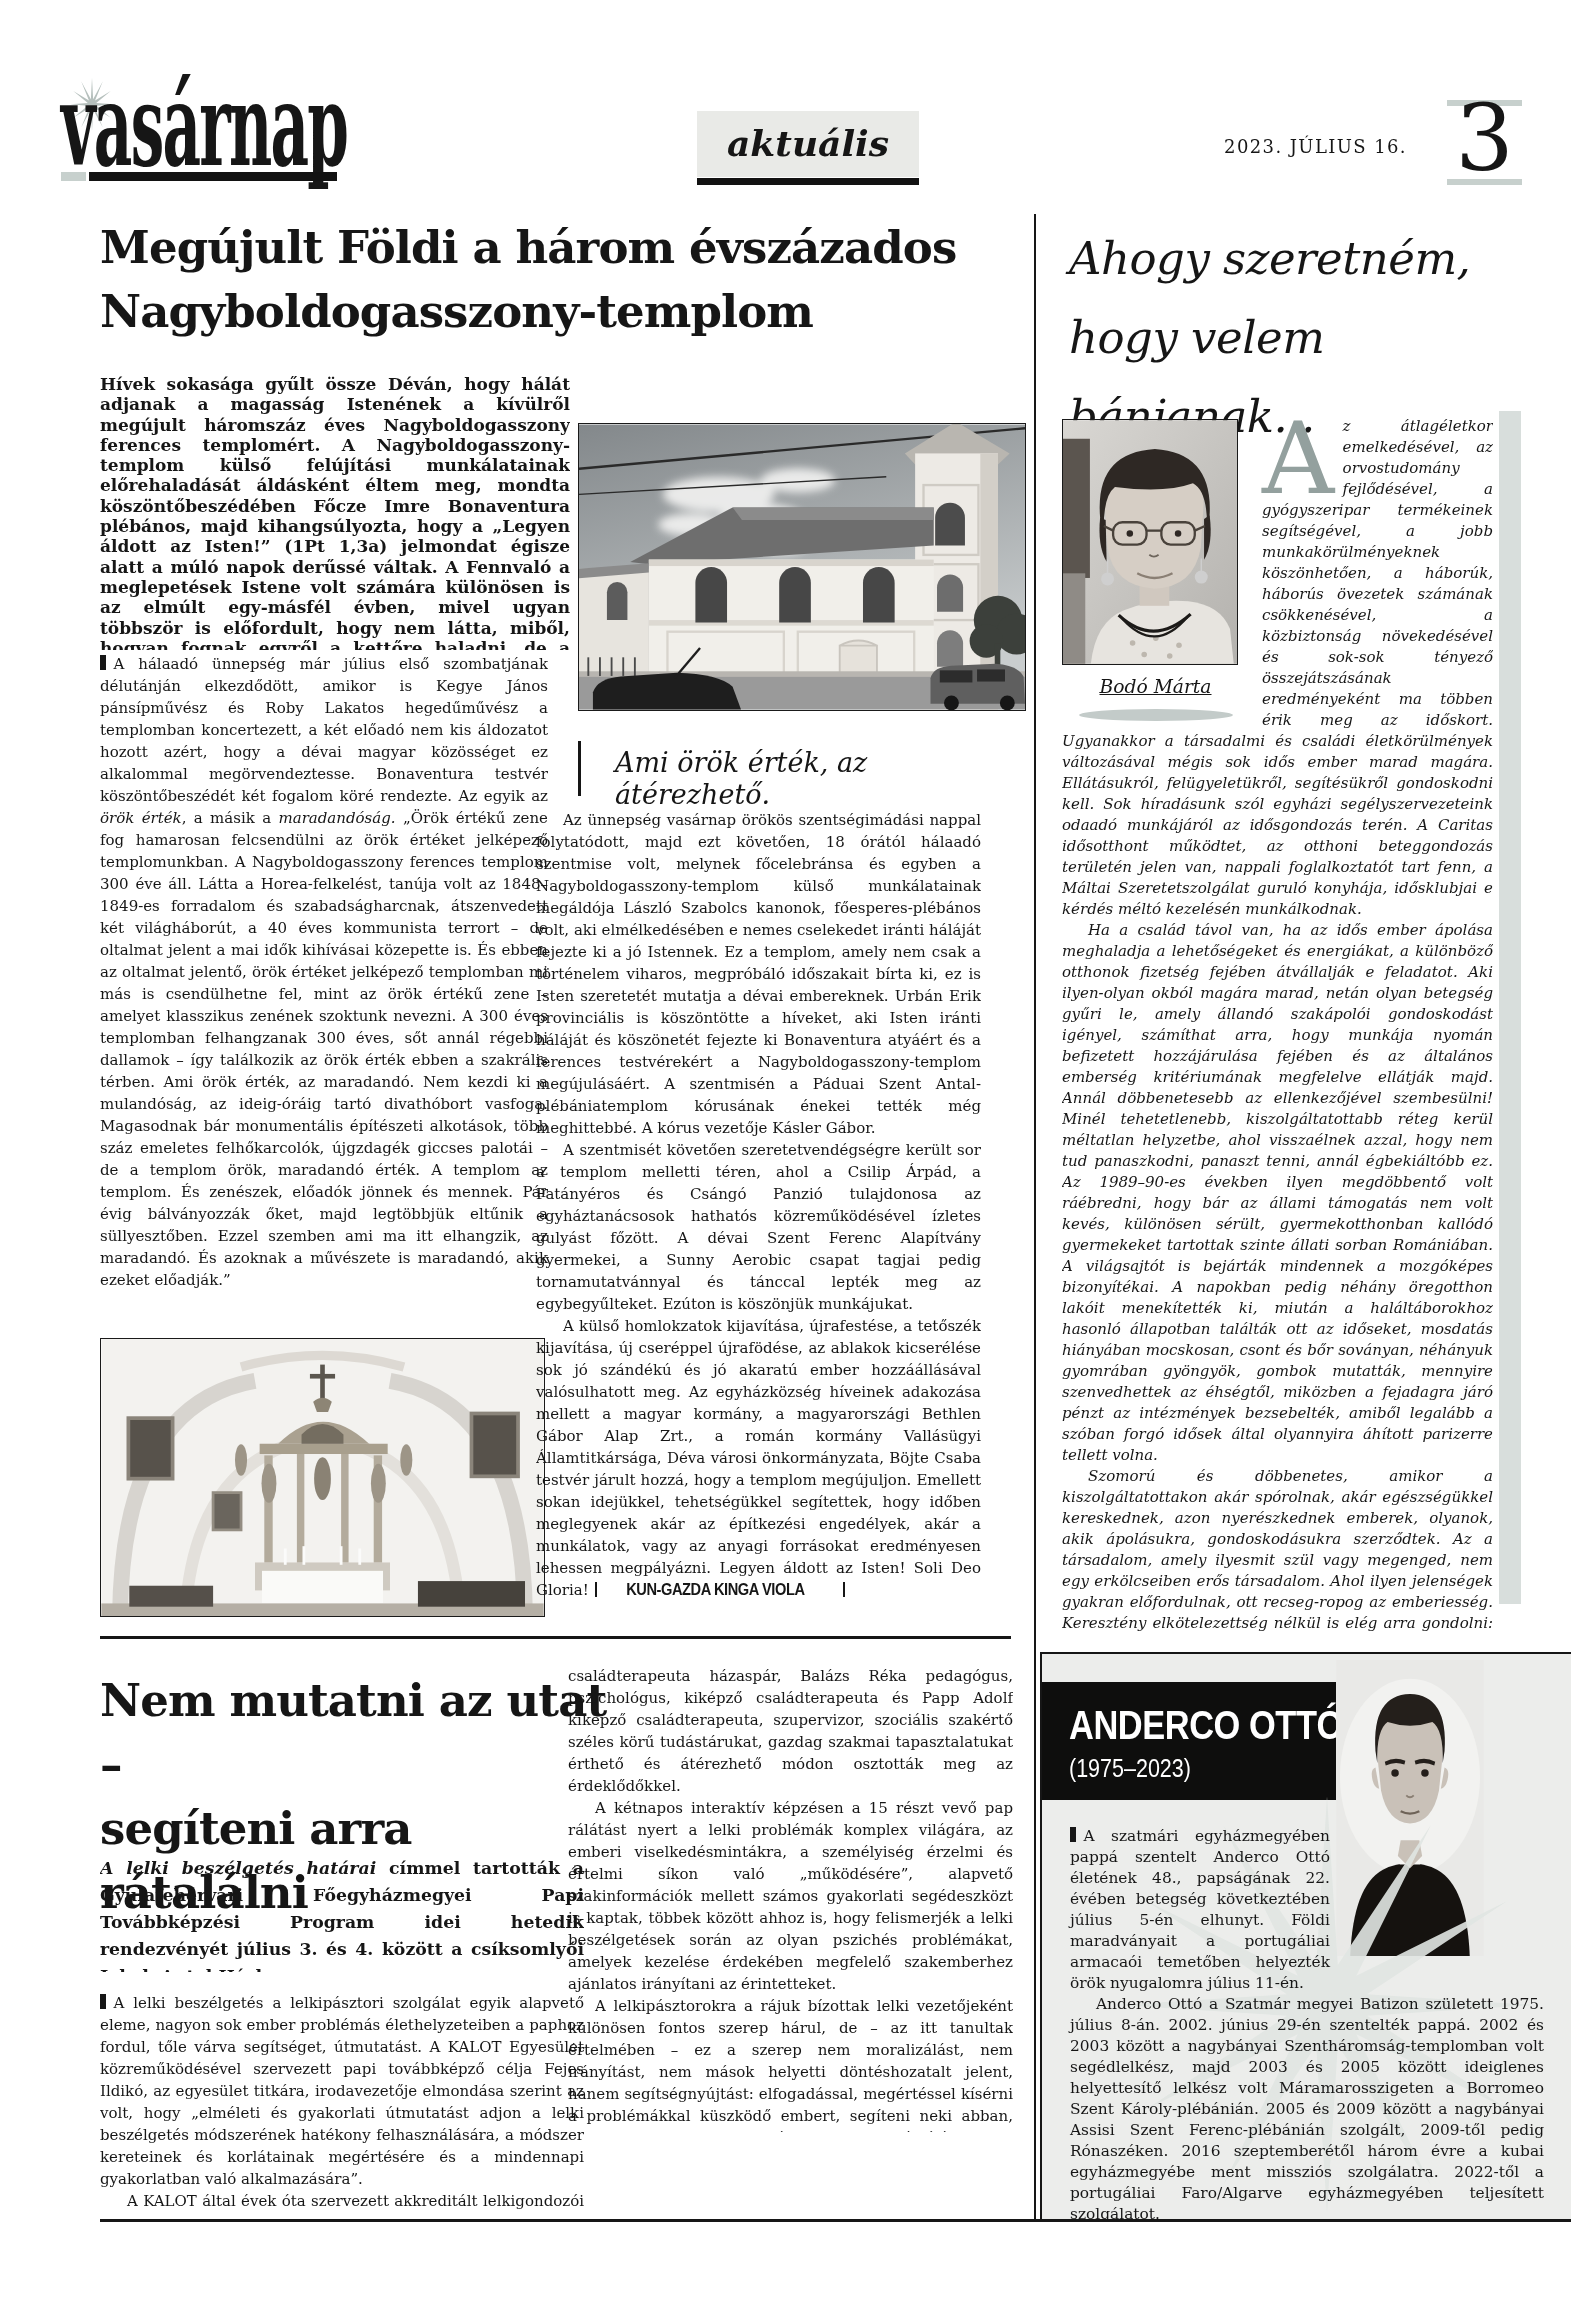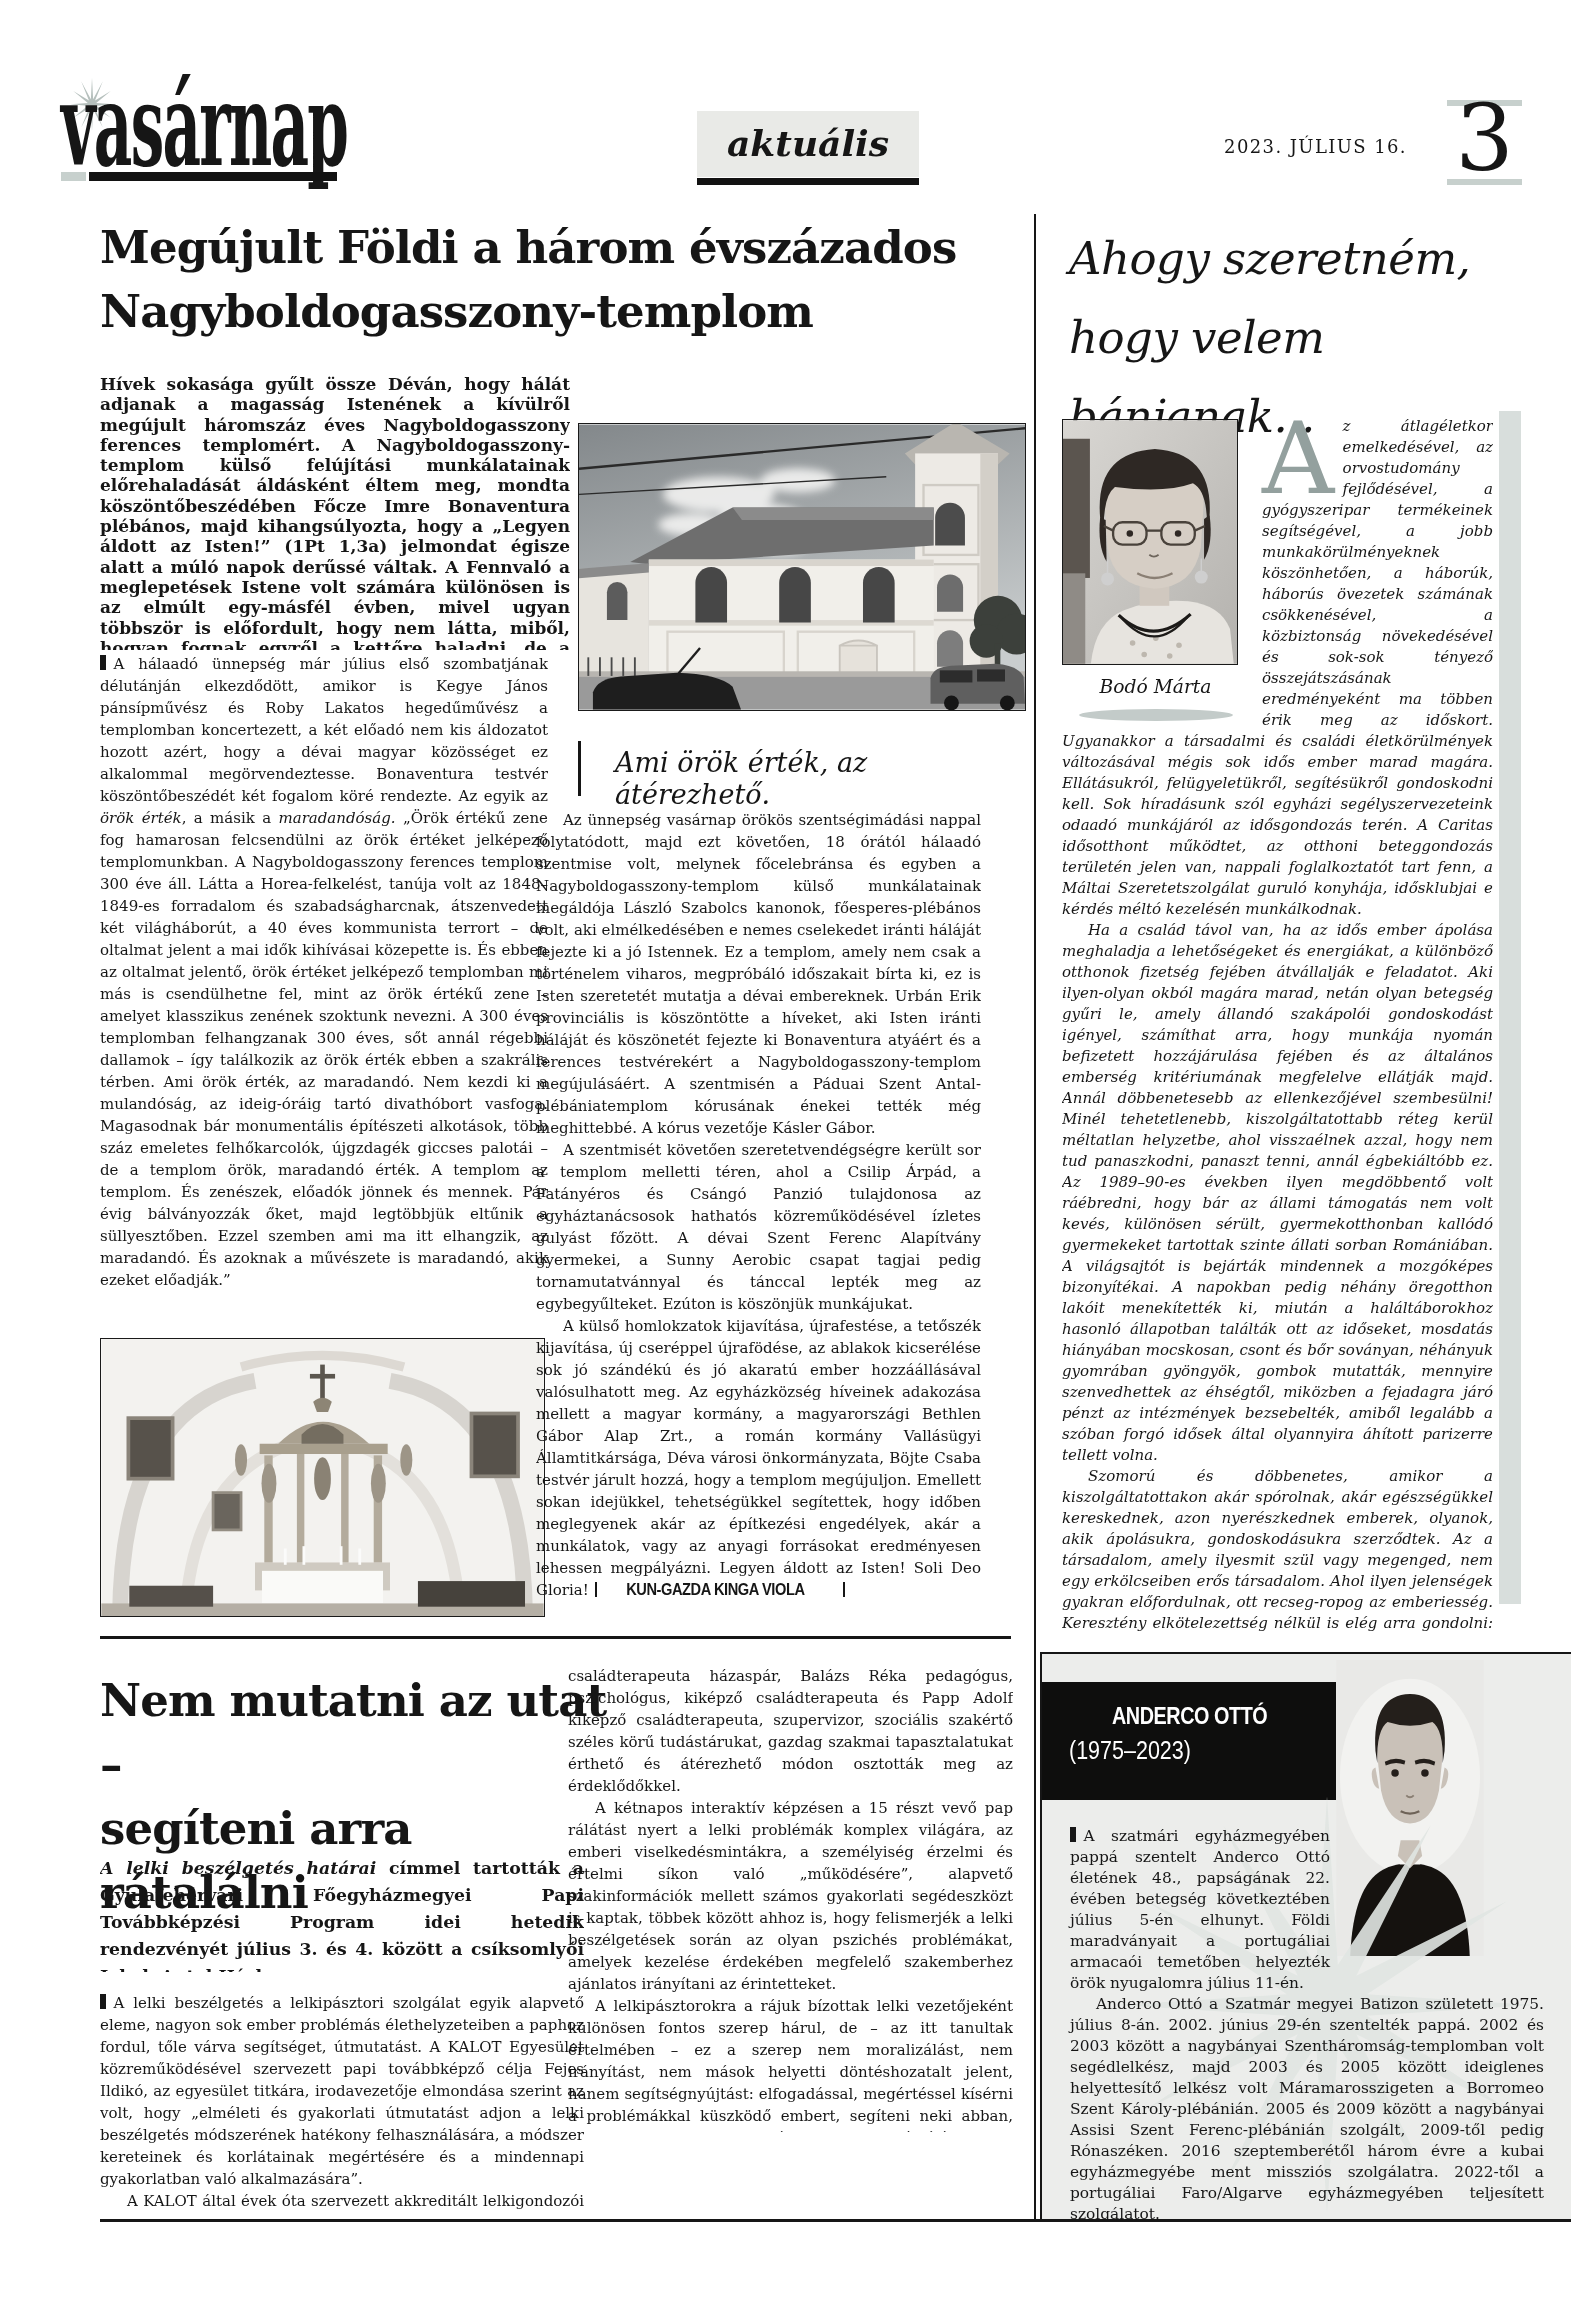--- a/index.html
+++ b/index.html
@@ -30,36 +30,36 @@
   .cond{display:inline-block;transform:scaleX(0.86);transform-origin:left center;white-space:nowrap;}
   .photo-frame{border:0.9px solid #1a1a1a;box-sizing:border-box;overflow:hidden;}
   .pull-bar{left:578px;top:741px;width:3.3px;height:55px;background:#161616;}
   .pull-quote{left:615px;top:747px;width:402px;font-style:italic;font-size:27px;line-height:1.2;}
   
   .r-title{left:1069px;top:220px;width:505px;font-style:italic;font-size:45px;line-height:1.75;letter-spacing:-0.5px;}
   .r-body{left:1062px;top:416px;width:431px;height:1220px;font-style:italic;font-size:15px;line-height:21px;
           text-align:justify;overflow:hidden;}
   .r-body p{margin:0;}
   .r-body p.ind{text-indent:26px;}
-  .fig{float:left;width:187px;margin:2.8px 13px 2.8px 0;text-align:center;}
+  .fig{float:left;width:187px;margin:2.8px 13px 2.8px 0;text-align:center;text-decoration:underline;}
   .fig .photo-frame{width:176px;height:246px;}
   .fig-cap{font-style:italic;font-size:18.7px;margin-top:11.2px;}
   .fig-ellipse{width:154px;height:12px;background:#c3cbc9;border-radius:50%;margin:12px auto 0 auto;}
   .dropcap{float:left;font-size:100px;line-height:80px;color:#93a09e;font-style:normal;
            margin:2.8px 8.4px 0 0;font-weight:400;}
   .vrule{left:1034px;top:214px;width:1.9px;height:2006px;background:#161616;}
   .graybar{left:1499px;top:411px;width:21.5px;height:1193px;background:#d8dedc;}
   .hrule1{left:100px;top:1636px;width:911px;height:3.3px;background:#161616;}
   .hrule2{left:100px;top:2219px;width:1471px;height:3.3px;background:#161616;}
   
   .obit{left:1040px;top:1652px;width:531px;height:567px;background:#ecedeb;
         border-left:2.3px solid #161616;border-top:2.8px solid #161616;box-sizing:border-box;overflow:hidden;}
   .obit-band{position:absolute;left:0;top:28px;width:294px;height:118px;background:#0e0e0d;color:#ffffff;
              font-family:"Liberation Sans",sans-serif;padding-left:27px;box-sizing:border-box;}
-  .obit-name{font-weight:bold;font-size:23px;letter-spacing:-0.5px;margin-top:20.6px;text-align:center;}
+  .obit-name{font-weight:bold;font-size:40px;letter-spacing:-0.5px;margin-top:20.6px;text-align:center;}
   .obit-years{font-size:25px;margin-top:6.5px;font-weight:400;}
   .obit-photo{position:absolute;left:294px;top:5.6px;width:148px;height:296px;}
   .obit-body{position:absolute;left:28px;top:172px;width:474px;font-size:15.4px;line-height:21px;
              text-align:justify;z-index:2;}
   .obit-body p{margin:0;}
   .obit-body p.ind{text-indent:26px;}
   .obit-spacer{float:right;width:214px;height:132px;}
   .watermark{position:absolute;left:56px;top:122px;width:458px;height:458px;z-index:1;opacity:.9;}
 </style>
 </head>

